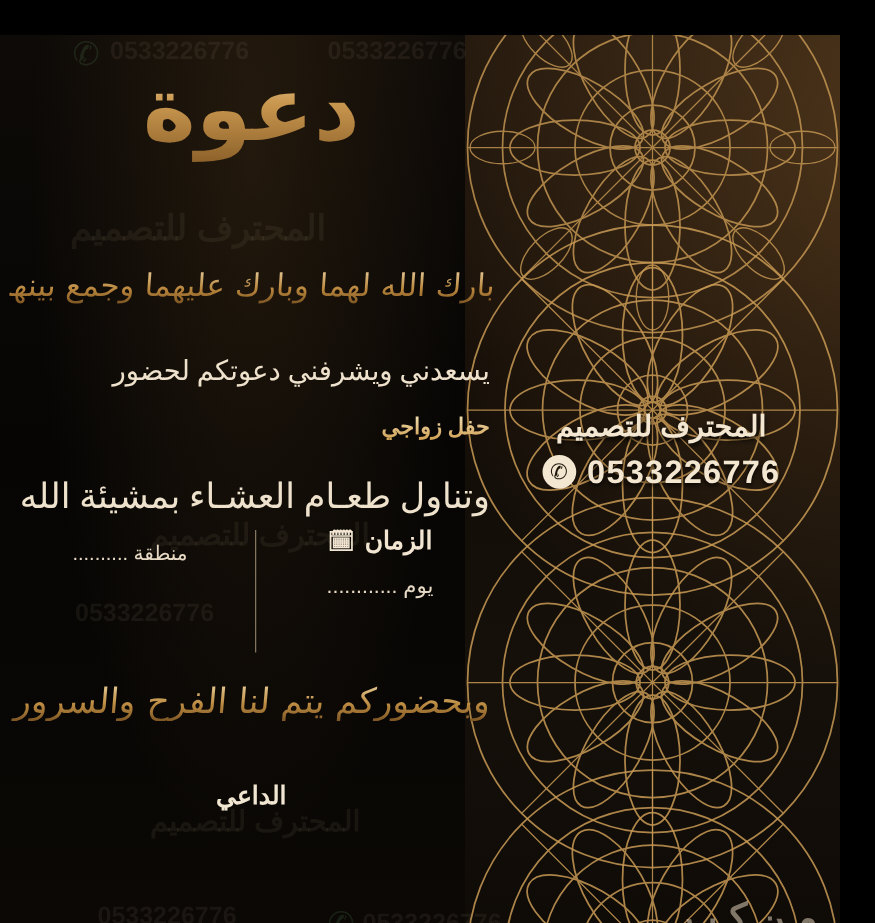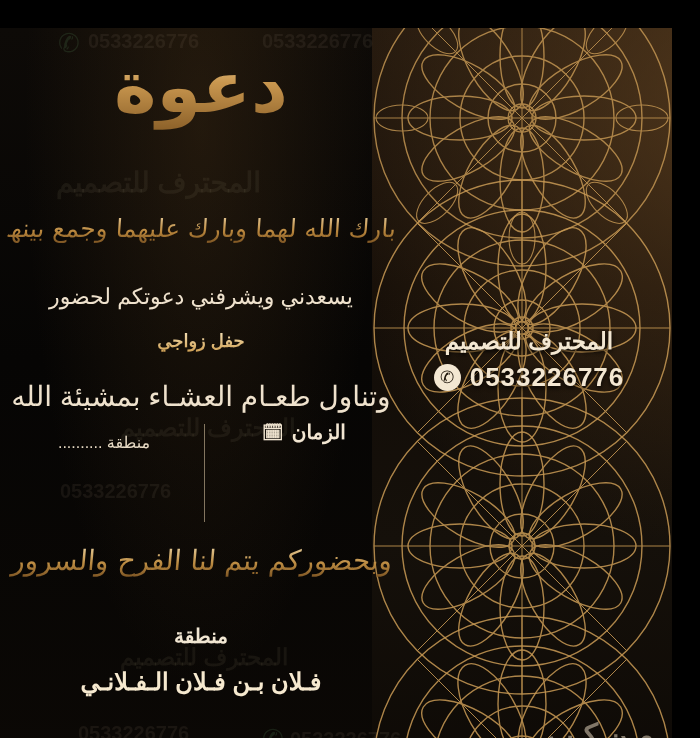--- a/index.html
+++ b/index.html
@@ -115,24 +115,24 @@
     -webkit-text-fill-color: transparent;
     white-space: nowrap;
     transform: skewX(-4deg);
   }
 
   
   .inv-line {
     position: absolute;
     width: 382px;
     left: 10px;
-    text-align: center;
+    text-align: right;
     direction: rtl;
     color: #efe2cd;
-    font-family: Liberation Sans, sans-serif;
+    font-family: Liberation Serif, serif;
     white-space: nowrap;
   }
   #inv-line-1 { top: 256px; font-size: 22px; }
   #inv-line-2 {
     top: 302px;
     font-size: 18px;
     font-weight: bold;
     letter-spacing: 2px;
     color: #f0cf96;
     background: linear-gradient(180deg,#f7e5bd,#cfa054);
@@ -451,31 +451,31 @@
   <div class="inv-line" id="inv-line-3">وتناول طعـام العشـاء بمشيئة الله</div>
 
   <div id="details">
     <div class="divider"></div>
 
     <div class="det-col" id="col-time">
       <div class="det-head">
         <span>الزمان</span>
         <span class="ico">🗓</span>
       </div>
+      <div class="det-row">يوم ............</div>
     </div>
 
     <div class="det-col" id="col-place">
       <div class="det-row small">منطقة ..........</div>
     </div>
   </div>
 
   <div id="closing-calligraphy">وبحضوركم يتم لنا الفرح والسرور</div>
 
-  <div id="host-label">منطقة</div>
-  <div id="host-name">فـلان بـن فـلان الـفـلانـي</div>
+  <div id="host-label">الداعي</div>
 
   <div id="contact-block">
     <div id="contact-brand">المحترف للتصميم</div>
     <div id="contact-phone-row">
       <span class="wa-badge">✆</span>
       <span id="contact-phone">0533226776</span>
     </div>
   </div>
 
   <div id="bottom-brand">مـن كـبـر</div>

